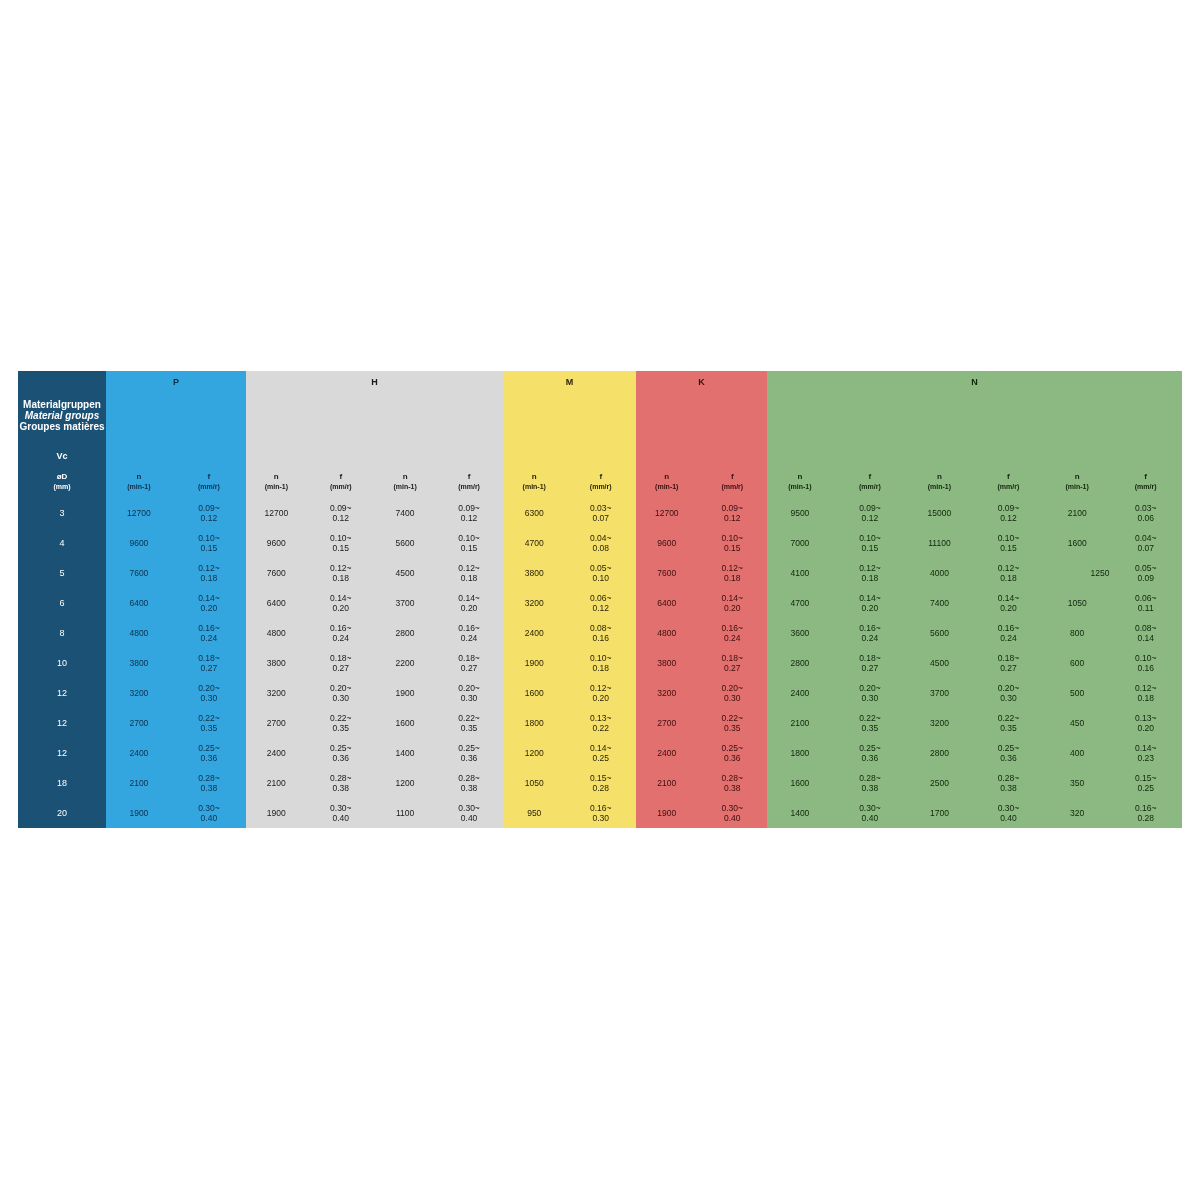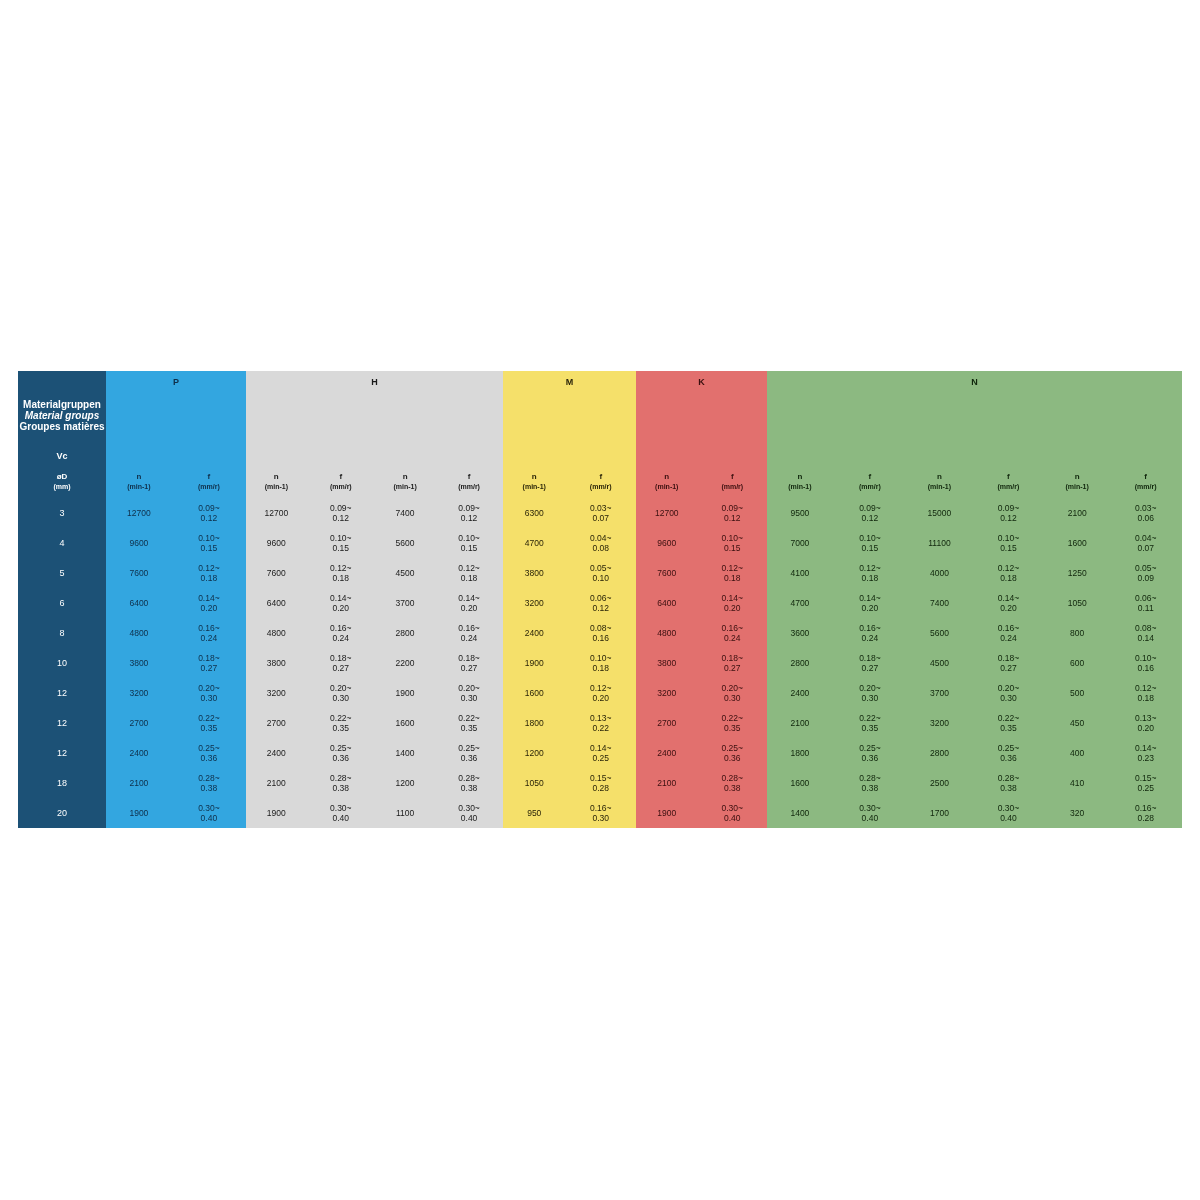--- a/index.html
+++ b/index.html
@@ -880,21 +880,21 @@
                 </div>
               </div>
               <div class="row">
                 <div class="cell" style="width: 47%;">1600</div>
                 <div class="cell" style="width: 53%;">
                   <div>0.04~</div>
                   <div>0.07</div>
                 </div>
               </div>
               <div class="row">
-                <div class="cell" style="width: 47%;">1250</div>
+                <div class="cell" style="width: 47%; text-align: right;">1250</div>
                 <div class="cell" style="width: 53%;">
                   <div>0.05~</div>
                   <div>0.09</div>
                 </div>
               </div>
               <div class="row">
                 <div class="cell" style="width: 47%;">1050</div>
                 <div class="cell" style="width: 53%;">
                   <div>0.06~</div>
                   <div>0.11</div>
@@ -929,21 +929,21 @@
                 </div>
               </div>
               <div class="row">
                 <div class="cell" style="width: 47%;">400</div>
                 <div class="cell" style="width: 53%;">
                   <div>0.14~</div>
                   <div>0.23</div>
                 </div>
               </div>
               <div class="row">
-                <div class="cell" style="width: 47%;">410</div>
+                <div class="cell" style="width: 47%;">350</div>
                 <div class="cell" style="width: 53%;">
                   <div>0.15~</div>
                   <div>0.25</div>
                 </div>
               </div>
               <div class="row">
                 <div class="cell" style="width: 47%;">320</div>
                 <div class="cell" style="width: 53%;">
                   <div>0.16~</div>
                   <div>0.28</div>

